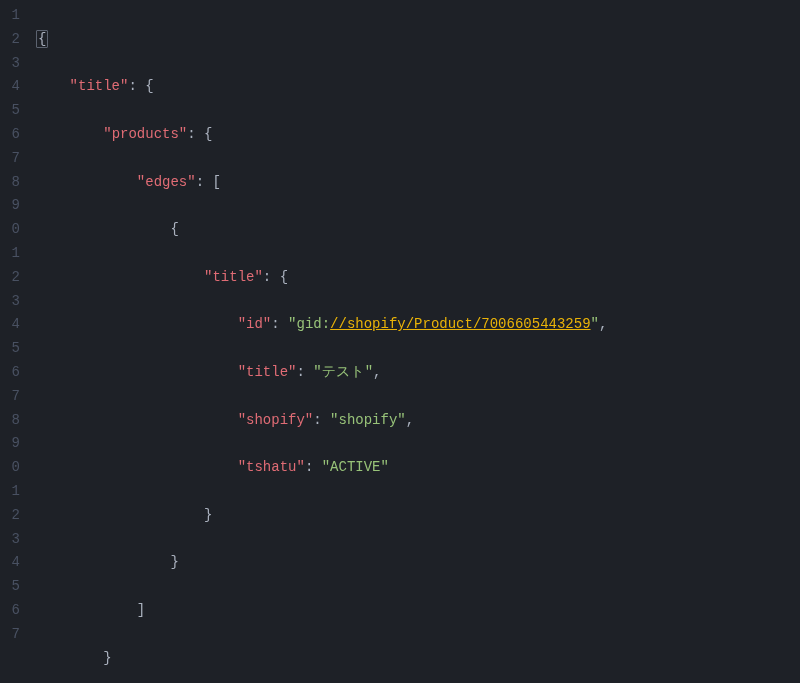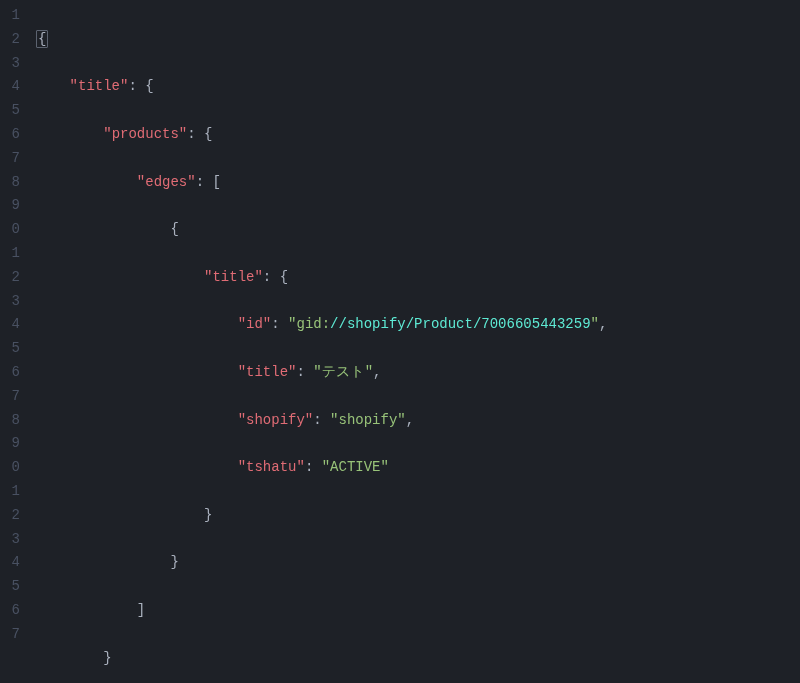--- a/index.html
+++ b/index.html
@@ -30,21 +30,21 @@
     .code {
       padding-top: 4px;
       padding-left: 6px;
       white-space: pre;
       flex: 1;
     }
     .line { height: 23.8px; }
     .key { color: #e06c75; }
     .string { color: #98c379; }
     .punc { color: #abb2bf; }
-    .link { color: #5eead4; }
+    .link { color: #eab308; text-decoration: underline; }
     .bracket-outline {
       border: 1px solid #5c6370;
       padding: 0 1px;
       border-radius: 1px;
     }
   </style>
 </head>
 <body>
 
 <div class="editor">

